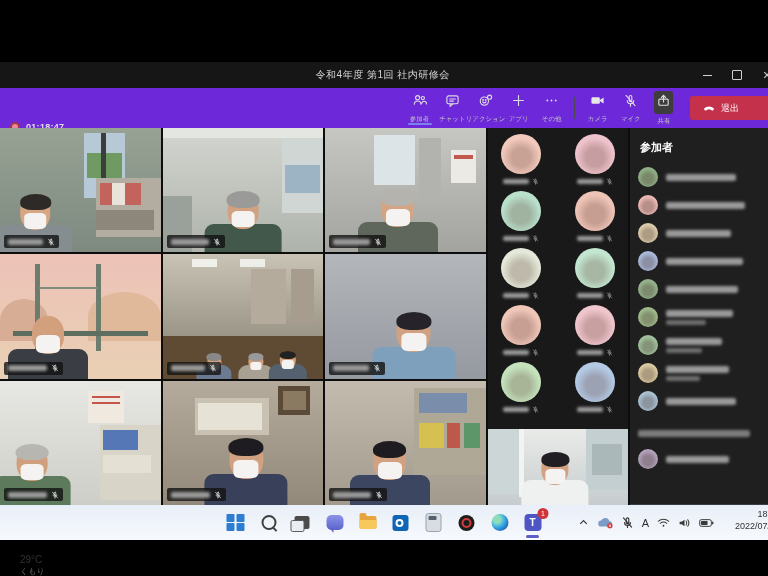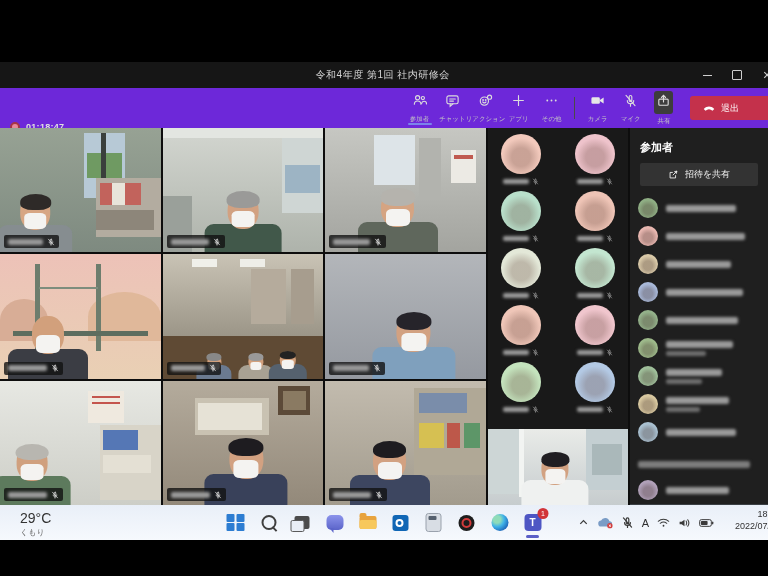--- a/index.html
+++ b/index.html
@@ -63,21 +63,21 @@
   #invitebtn svg{width:11px;height:11px;}
   #plist{margin-top:8px;}
   .prow{display:flex;align-items:center;gap:8px;padding:4px 0 4px 8px;}
   .pav{width:20px;height:20px;border-radius:50%;flex:none;filter:blur(.6px);}
   .pmeta{display:flex;flex-direction:column;gap:3px;}
   .phead-row{padding:8px 0 4px 8px;}
   
   #taskbar{position:absolute;left:0;top:505px;width:100%;height:35px;
            background:linear-gradient(#e9eff8,#f6f9fd);}
   #weather{position:absolute;left:20px;top:5px;line-height:1.25;}
-  #wtemp{font-size:14px;color:#333;}
+  #wtemp{font-size:10px;color:#333;margin-top:44px;}
   #wdesc{font-size:8px;color:#666;}
   #tbapps{position:absolute;left:50%;top:0;transform:translateX(-50%);height:35px;display:flex;align-items:center;gap:9px;}
   .tapp{width:24px;height:24px;position:relative;display:flex;align-items:center;justify-content:center;cursor:pointer;}
   .badge{position:absolute;top:-3px;right:-4px;min-width:11px;height:11px;border-radius:6px;background:#d13438;color:#fff;
          font-size:7px;display:flex;align-items:center;justify-content:center;padding:0 2px;box-sizing:border-box;}
   .runline{position:absolute;bottom:-4px;left:50%;transform:translateX(-50%);width:13px;height:3px;border-radius:2px;background:var(--runline);}
   #tray{position:absolute;right:54px;top:0;height:35px;display:flex;align-items:center;gap:8px;}
   .tricon{display:flex;align-items:center;justify-content:center;}
   #imea{font-size:11px;color:#2f2f2f;}
   #clock{position:absolute;right:-12px;top:4px;text-align:right;line-height:1.3;}
@@ -601,27 +601,20 @@
                 <div class="p-mask"></div>
               </div>
               <div class="p-body" style="width:67.2px;height:25.200000000000003px;background:#eff1f0"></div>
             </div>
           </div>
         </div>
     </div>
 
     <div id="sidebar">
       <div id="sbtitle">参加者</div>
-      <div id="invitebtn">
-        <svg viewBox="0 0 16 16" fill="none" stroke="#eee" stroke-width="1.3">
-          <path d="M9 4l4-1-1 4M13 3L7 9"></path>
-            <path d="M11 9v4H3V5h4"></path>
-          </svg>
-        <span>招待を共有</span>
-      </div>
       <div id="plist">
           <div class="prow">
             <div class="pav" style="background:radial-gradient(circle at 50% 58%, rgba(70,50,45,.3) 0 30%, rgba(70,50,45,0) 62%), #8fae84"></div>
     <div class="pmeta">
       <span class="blur" style="width:70.2px;height:7px;"></span>
 
     </div>
           </div>
           <div class="prow">
             <div class="pav" style="background:radial-gradient(circle at 50% 58%, rgba(70,50,45,.3) 0 30%, rgba(70,50,45,0) 62%), #e8b7b0"></div>

